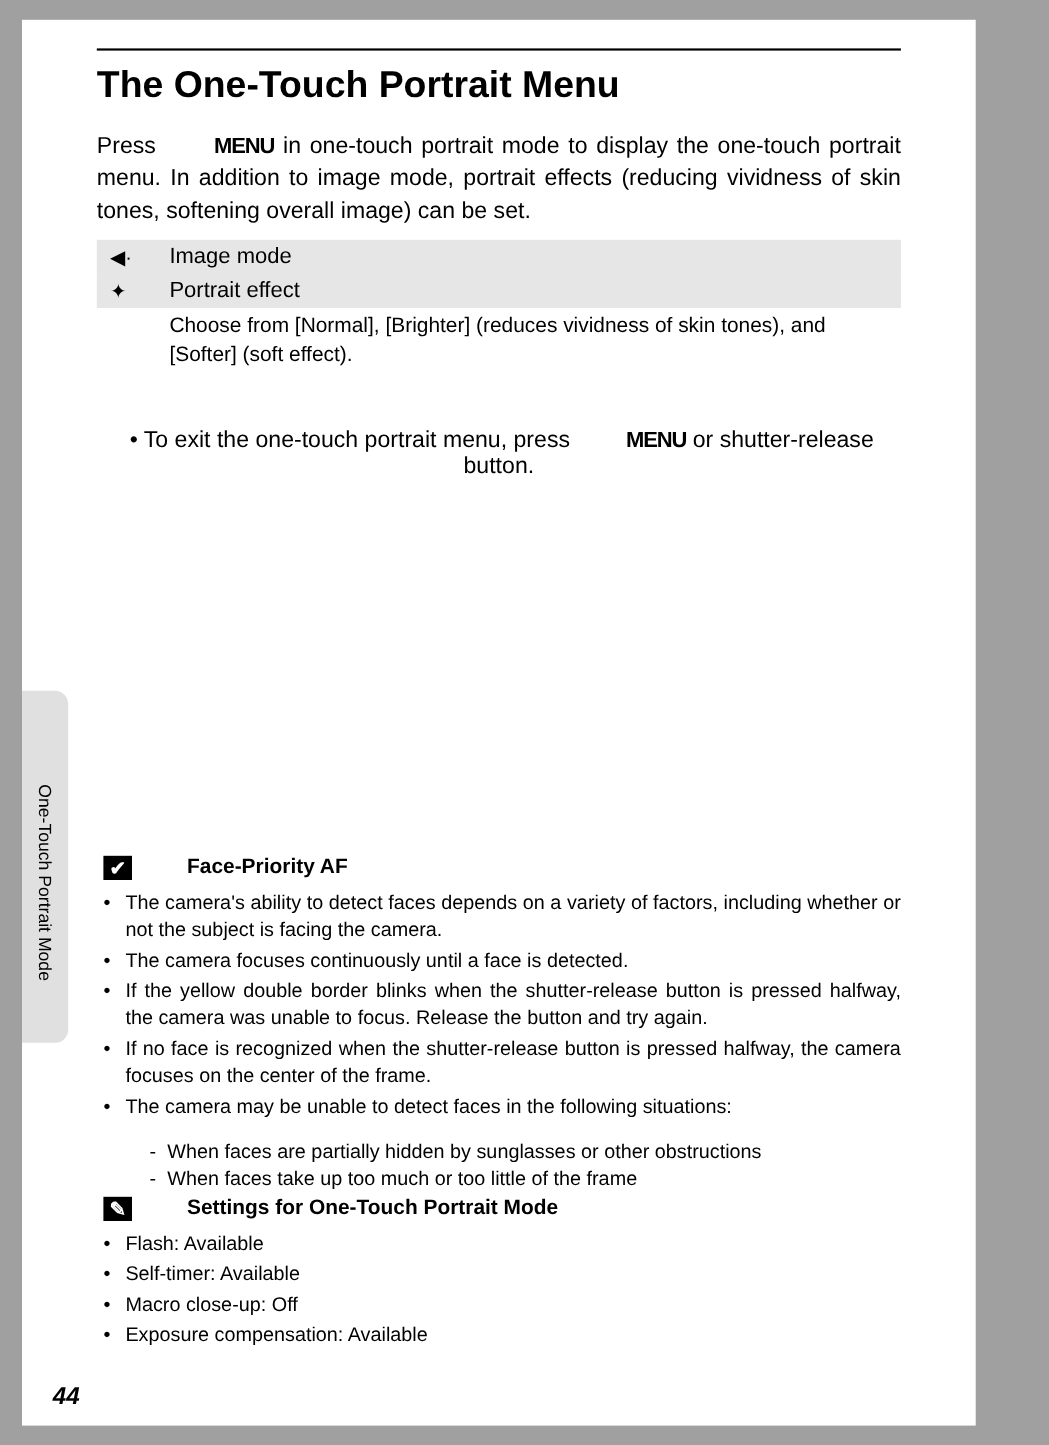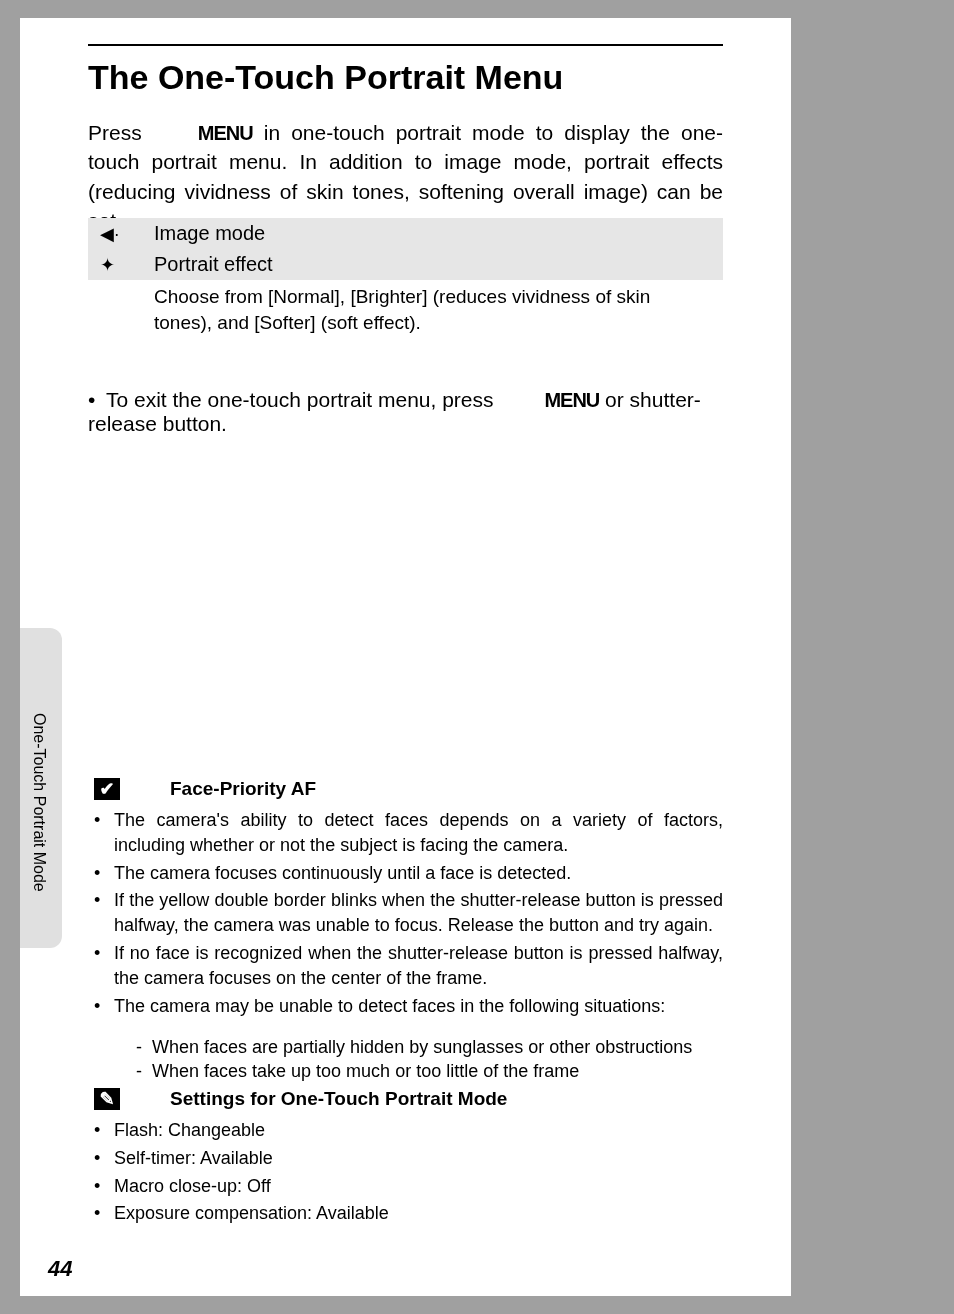--- a/index.html
+++ b/index.html
@@ -7,21 +7,21 @@
   body {
     background: #a0a0a0;
     font-family: "Helvetica Neue", Helvetica, Arial, sans-serif;
     color: #000;
     position: relative;
   }
   .page {
     position: absolute;
     left: 20px;
     top: 18px;
-    width: 771px;
+    width: 867px;
     height: 1278px;
     background: #fff;
   }
   .header-rule {
     position: absolute;
     left: 68px;
     right: 68px;
     top: 26px;
     border-top: 2px solid #000;
   }
@@ -80,20 +80,21 @@
     padding: 0 3px;
     border-radius: 2px;
     vertical-align: 1px;
   }
   .exit-note {
     position: absolute;
     left: 68px;
     right: 68px;
     top: 370px;
     font-size: 21px;
+    text-align: center;
   }
   .exit-note .bullet { display: inline-block; width: 18px; }
   .side-tab {
     position: absolute;
     left: 0;
     top: 610px;
     width: 42px;
     height: 320px;
     background: #e0e0e0;
     border-top-right-radius: 12px;
@@ -227,21 +228,21 @@
       </li>
     </ul>
   </div>
 
   <div class="note-section note-section-2">
     <div class="note-heading">
       <span class="note-badge">✎</span>
       <span class="note-title">Settings for One-Touch Portrait Mode</span>
     </div>
     <ul class="note-list">
-      <li>Flash: Changeable</li>
+      <li>Flash: Available</li>
       <li>Self-timer: Available</li>
       <li>Macro close-up: Off</li>
       <li>Exposure compensation: Available</li>
     </ul>
   </div>
 
   <div class="page-number">44</div>
 
 </div>
 

